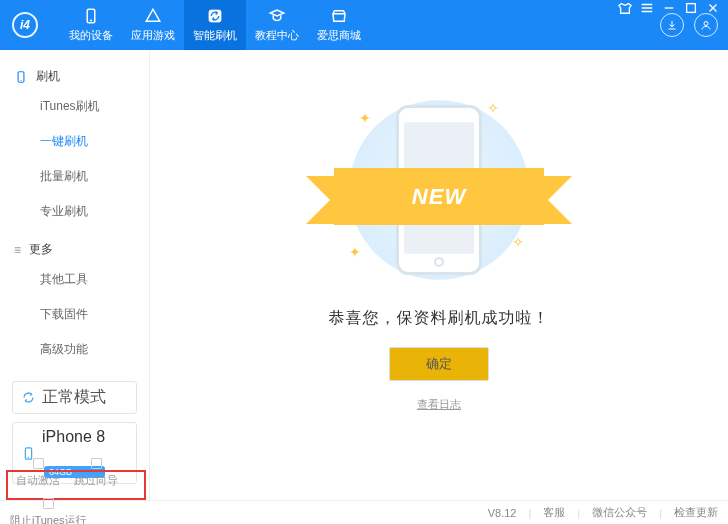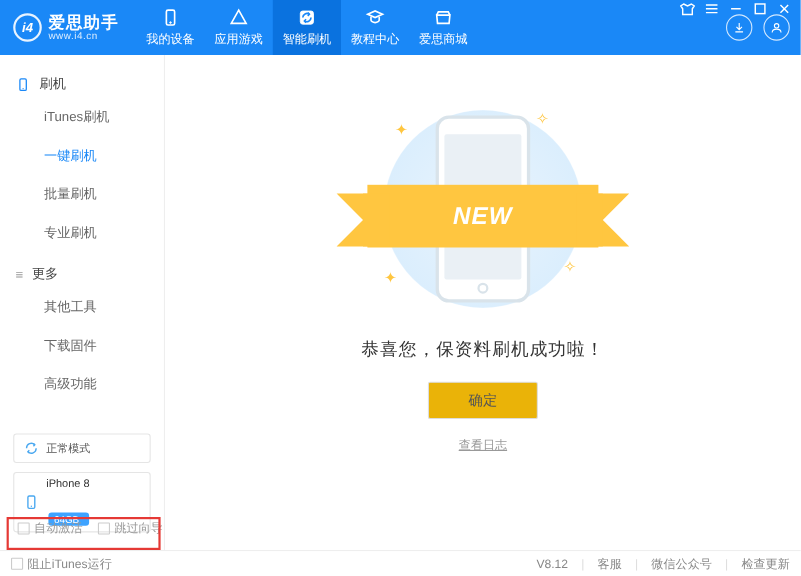--- a/index.html
+++ b/index.html
@@ -32,21 +32,21 @@
 .sidebar { width: 150px; border-right: 1px solid #eee; display: flex; flex-direction: column; padding-top: 14px; font-size: 12px; color: #555; }
 .sb-section-header { display: flex; align-items: center; padding: 4px 14px; color: #444; font-weight: 500; gap: 8px; }
 .sb-section-header svg { width: 14px; height: 14px; }
 .sb-item { padding: 9px 0 9px 40px; cursor: pointer; color: #666; }
 .sb-item.active { color: #1a88f7; }
 
 .sb-spacer { flex: 1; }
 .sb-footer { padding: 8px 12px; }
 .sb-chip { display: flex; align-items: center; border: 1px solid #e5e5e5; border-radius: 3px; padding: 5px 8px; margin-bottom: 8px; gap: 6px; cursor: pointer; }
 .sb-chip svg { width: 15px; height: 15px; }
-.sb-chip-label { font-size: 10px; color: #555; }
+.sb-chip-label { font-size: 16px; color: #555; }
 .chip-badge { font-size: 9px; color: #fff; background: #3ea3ff; padding: 1px 5px; border-radius: 3px; margin-left: 2px; }
 .chip-col { display: flex; flex-direction: column; gap: 20px; }
 
 .content { flex: 1; display: flex; flex-direction: column; align-items: center; padding-top: 40px; }
 .illustration { width: 220px; height: 200px; position: relative; margin-bottom: 18px; }
 .illus-bg { position: absolute; inset: 0; margin: auto; width: 180px; height: 180px; border-radius: 50%; background: radial-gradient(circle at 50% 50%, #e9f4fd 0%, #dbeefd 70%, #fff 72%); }
 .phone { position: absolute; left: 50%; top: 15px; transform: translateX(-50%); width: 86px; height: 170px; background: #fff; border: 3px solid #d9e3ea; border-radius: 12px; }
 .phone-screen { position: absolute; top: 14px; bottom: 18px; left: 5px; right: 5px; background: #eaf0f5; border-radius: 2px; }
 .phone-home { position: absolute; bottom: 5px; left: 50%; transform: translateX(-50%); width: 10px; height: 10px; border: 2px solid #d9e3ea; border-radius: 50%; }
 .ribbon { position: absolute; left: 5px; right: 5px; top: 78px; height: 57px; }
@@ -55,21 +55,21 @@
 .ribbon-body::before { left: -28px; border-left-color: transparent; }
 .ribbon-body::after { right: -28px; border-right-color: transparent; }
 .ribbon-text { position: absolute; top: 50%; left: 50%; transform: translate(-50%, -50%); color: #fff; font-weight: bold; font-size: 22px; font-style: italic; letter-spacing: 1px; }
 .sparkle { position: absolute; color: #ffc640; font-size: 14px; }
 
 .msg { font-size: 16px; color: #333; margin-bottom: 18px; letter-spacing: 1px; }
 .ok-btn { border: 1px solid #ddd; padding: 7px 36px; background: #eab308; color: #555; font-size: 13px; cursor: pointer; border-radius: 2px; margin-bottom: 16px; }
 .log-link { font-size: 11px; color: #999; cursor: pointer; text-decoration: underline; }
 .checkbox-row { position: absolute; bottom: 28px; left: 10px; display: flex; gap: 14px; font-size: 11px; color: #999; padding: 8px 6px; }
 .red-box { position: absolute; bottom: 24px; left: 6px; width: 140px; height: 30px; border: 2px solid #e53935; pointer-events: none; }
-.cb { display: flex; align-items: center; gap: 4px; cursor: pointer; }
+.cb { display: flex; align-items: center; gap: 4px; cursor: pointer; flex-direction: column; }
 .cb-box { width: 11px; height: 11px; border: 1px solid #ccc; border-radius: 1px; }
 
 .status-bar { position: absolute; bottom: 0; left: 0; right: 0; height: 24px; border-top: 1px solid #eee; display: flex; align-items: center; font-size: 11px; color: #888; padding: 0 10px; }
 .status-left { display: flex; align-items: center; gap: 4px; }
 .status-right { margin-left: auto; display: flex; align-items: center; gap: 12px; }
 .status-sep { color: #ddd; }
 
 .more-icon { color: #999; font-weight: bold; }
 </style>
 </head>
@@ -99,24 +99,20 @@
   <div class="win-ctrl">
       <svg viewBox="0 0 16 16">
         <path d="M4 4l8 8M12 4l-8 8"></path>
       </svg>
     </div>
 </div>
 
 <div class="header">
   <div class="logo-wrap">
     <div class="logo-circle">i4</div>
-    <div class="logo-text">
-      <span class="logo-title">爱思助手</span>
-      <span class="logo-sub">www.i4.cn</span>
-    </div>
   </div>
   <div class="nav">
     <div class="nav-item">
       <span class="nav-icon">
           <svg viewBox="0 0 24 24">
             <rect x="7" y="3" width="10" height="18" rx="2" fill="none" stroke-width="2"></rect>
             <circle cx="12" cy="18" r="1"></circle>
           </svg>
         </span>
       <span>我的设备</span>

